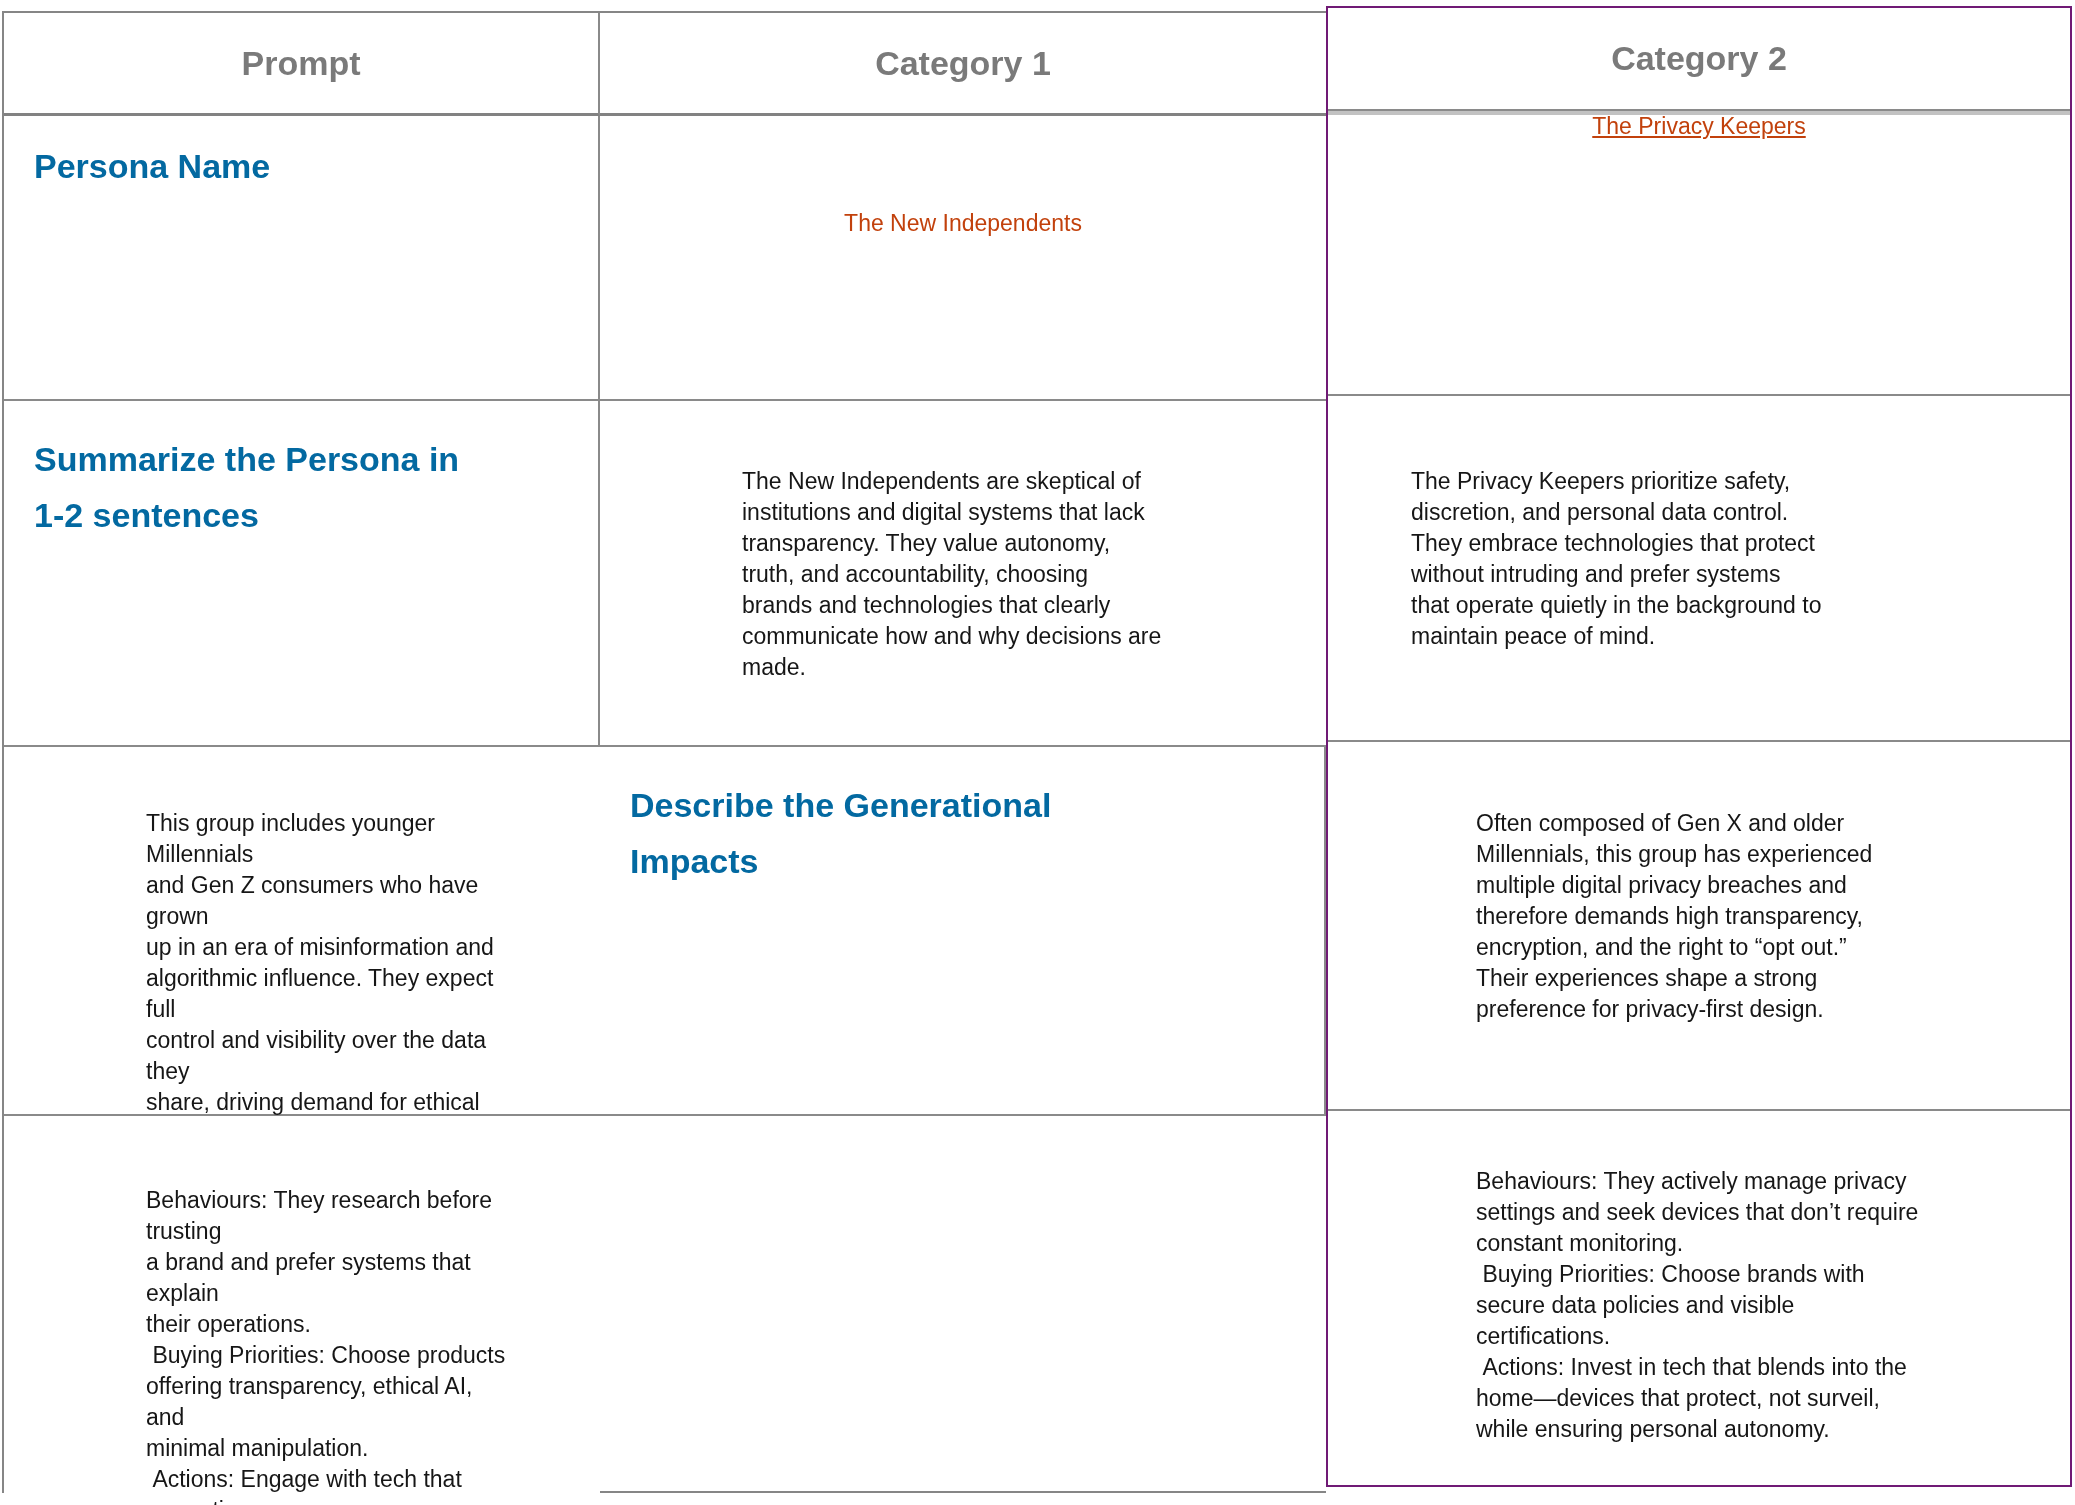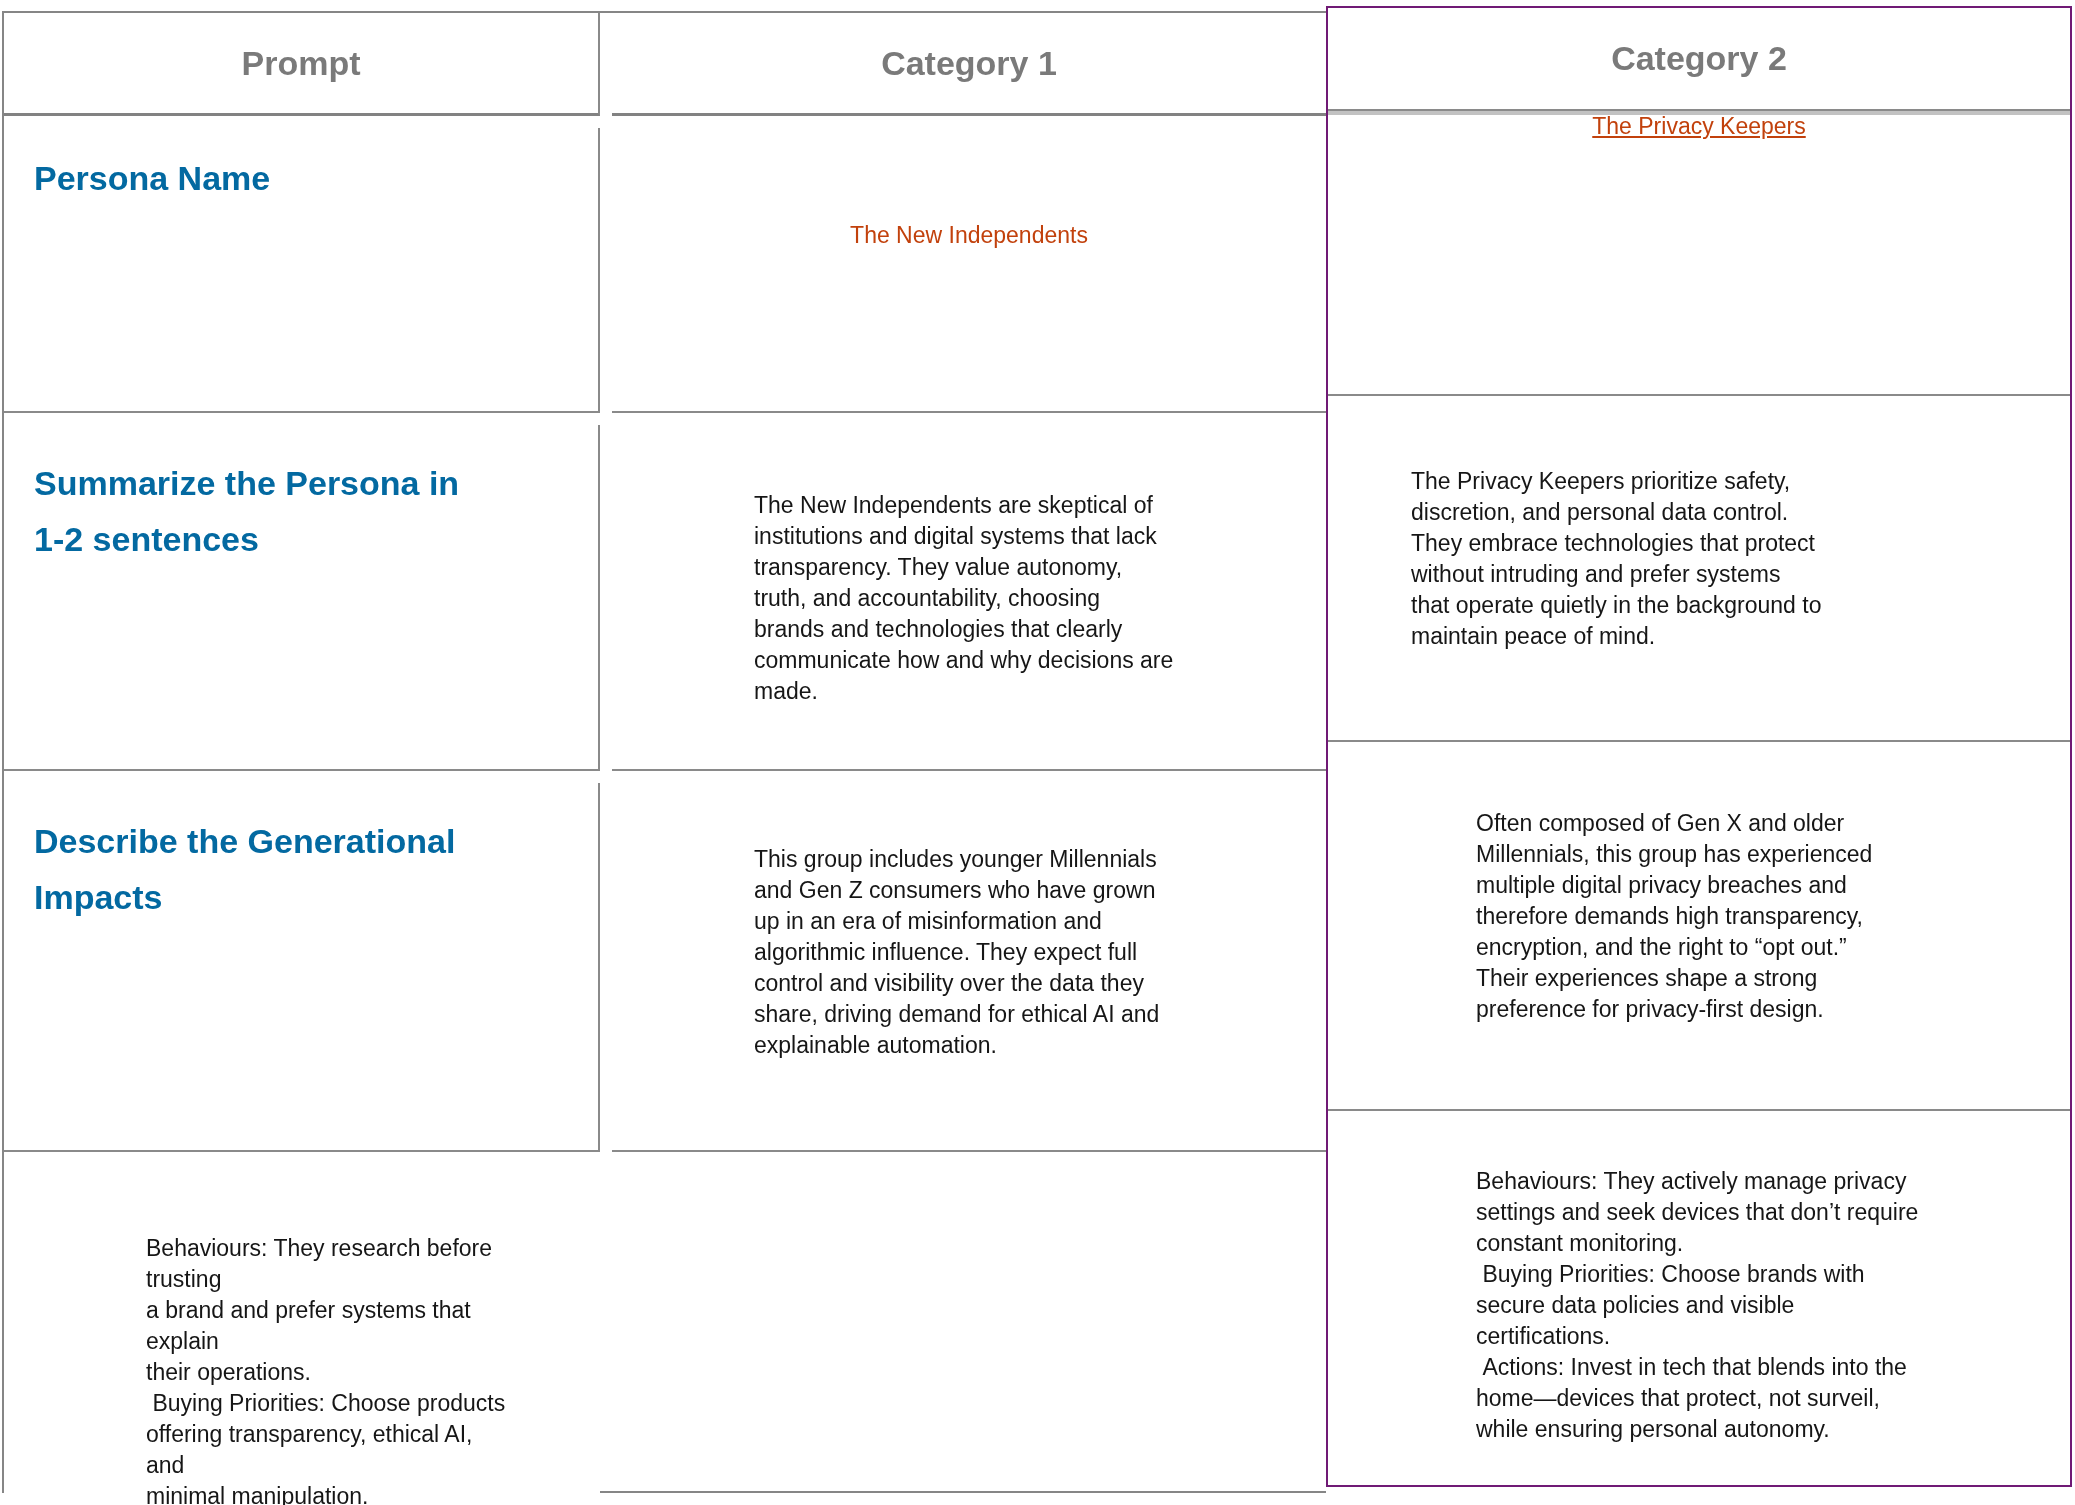--- a/index.html
+++ b/index.html
@@ -13,21 +13,20 @@
   }
   
   .main-table {
     position:absolute; left:2px; top:11px;
     width:1324px; height:1482px;
     border:2px solid #868686; border-right:none;
     display:grid;
     grid-template-columns:596px 1fr;
     grid-template-rows:103px 285px 346px 369px 1fr;
     background:#fff;
-    gap:12px;
   }
   
   .cat2-table {
     position:absolute; left:1326px; top:6px;
     width:746px; height:1481px;
     border:2px solid #701a75;
     display:grid;
     grid-template-columns:1fr;
     grid-template-rows:103px 285px 346px 369px 1fr;
     background:#fff;
@@ -71,29 +70,29 @@
     <div class="cell prompt-cell br bb">Summarize the Persona in
 1-2 sentences</div>
     <div class="cell body-cell bb" style="padding:57px 100px 0 142px;margin-top:8px;">The New Independents are skeptical of
 institutions and digital systems that lack
 transparency. They value autonomy,
 truth, and accountability, choosing
 brands and technologies that clearly
 communicate how and why decisions are
 made.</div>
 
-    <div class="cell prompt-cell br bb">Describe the Generational
-Impacts</div>
     <div class="cell body-cell bb" style="padding:61px 100px 0 142px;">This group includes younger Millennials
 and Gen Z consumers who have grown
 up in an era of misinformation and
 algorithmic influence. They expect full
 control and visibility over the data they
 share, driving demand for ethical AI and
 explainable automation.</div>
+    <div class="cell prompt-cell br bb">Describe the Generational
+Impacts</div>
 
     <div class="cell body-cell" style="padding:69px 90px 0 142px;">Behaviours: They research before trusting
 a brand and prefer systems that explain
 their operations.
  Buying Priorities: Choose products
 offering transparency, ethical AI, and
 minimal manipulation.
  Actions: Engage with tech that saves time
 but allows manual override and contro</div>
   </div>

